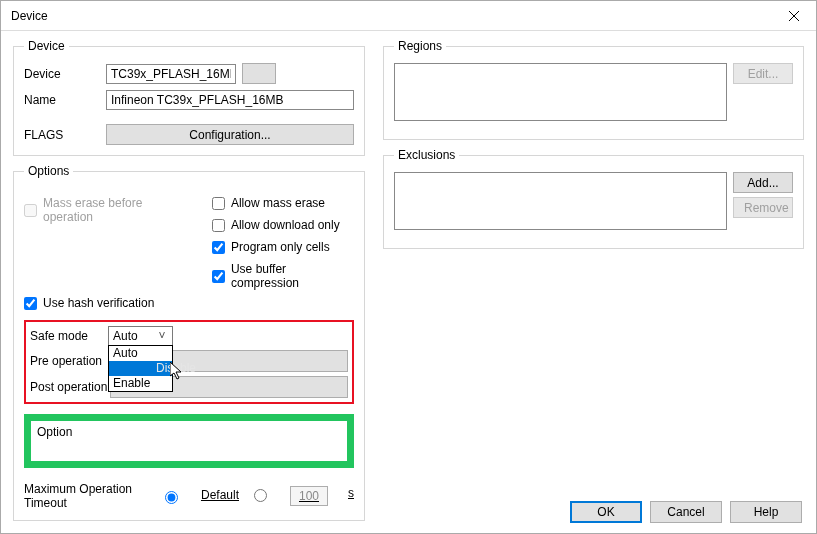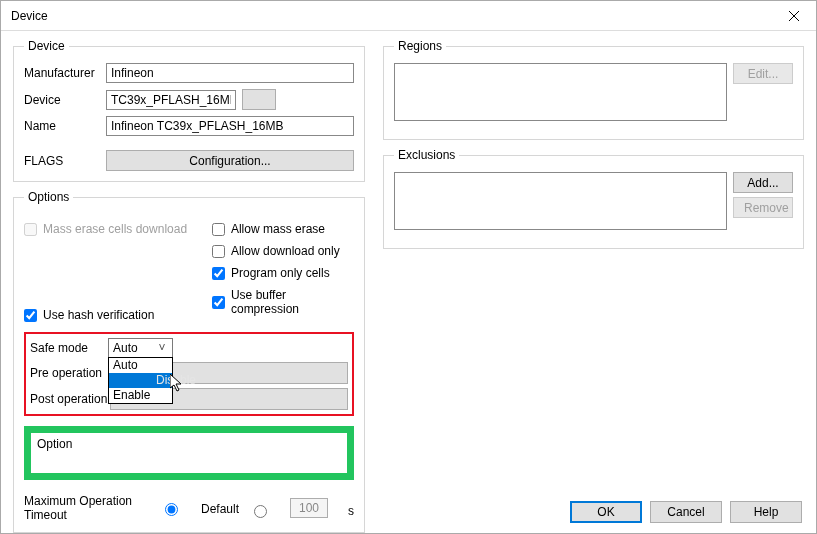--- a/index.html
+++ b/index.html
@@ -104,21 +104,21 @@
   }
   .wide-dummy {
     height:22px; border:1px solid #adadad; background:#e1e1e1; flex:1; margin-left:2px;
   }
 
   .option-area {
     border:7px solid #22c55e; background:#fff; height:54px; padding:4px 6px; margin-top:10px;
   }
 
   .timeout-row { display:flex; align-items:center; gap:10px; margin-top:14px;}
-  .radio { display:flex; align-items:flex-end; gap:20px;}
+  .radio { display:flex; align-items:flex-start; gap:20px;text-decoration:underline;}
   .spin {
     width:38px; height:20px; border:1px solid #adadad; background:#f5f5f5; color:#888; text-align:center; font:inherit;
   }
 
   .footer {
     position:absolute; bottom:10px; right:14px; display:flex; gap:8px;margin-top:48px;
   }
   .footer .btn { width:72px; height:22px; }
   .footer .btn.primary { border:2px solid #0078d7; background:#e1e1e1;}
 </style>
@@ -134,24 +134,20 @@
     </svg>
   </div>
 </div>
 
 <div class="content">
 
   <div class="col-left">
     <fieldset class="group">
       <legend>Device</legend>
       <div class="row">
-        <span class="label">Manufacturer</span>
-        <input type="text" class="field long" value="Infineon" style="">
-      </div>
-      <div class="row">
         <span class="label">Device</span>
         <input type="text" class="field mid" value="TC39x_PFLASH_16MB" style="">
         <button class="btn" style="width:34px;min-width:34px;"></button>
       </div>
       <div class="row">
         <span class="label">Name</span>
         <input type="text" class="field long" value="Infineon TC39x_PFLASH_16MB" style="">
       </div>
       <div class="flags-row">
         <span class="label">FLAGS</span>
@@ -159,21 +155,21 @@
       </div>
     </fieldset>
 
     <fieldset class="group" style="flex:1;">
       <legend>Options</legend>
 
       <div class="options-body">
         <div class="opt-col" style="width:170px;">
           <label class="chk disabled">
             <input type="checkbox" disabled="" style="">
-            <span>Mass erase cells download</span>
+            <span>Mass erase before operation</span>
           </label>
           <div style="height:56px;"></div>
           <label class="chk">
             <input type="checkbox" checked="" style="">
             <span>Use hash verification</span>
           </label>
         </div>
         <div class="opt-col">
           <label class="chk">
             <input type="checkbox" style="">

